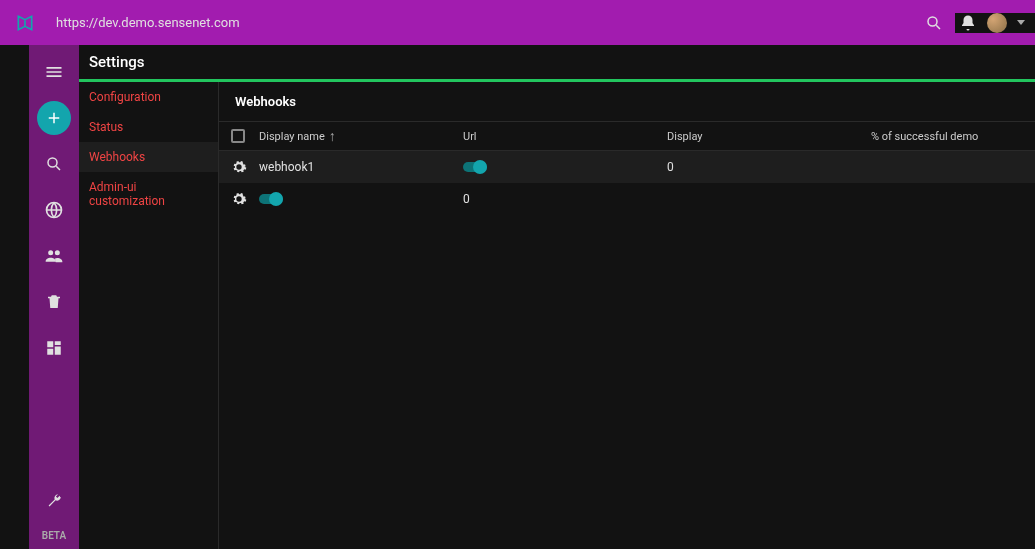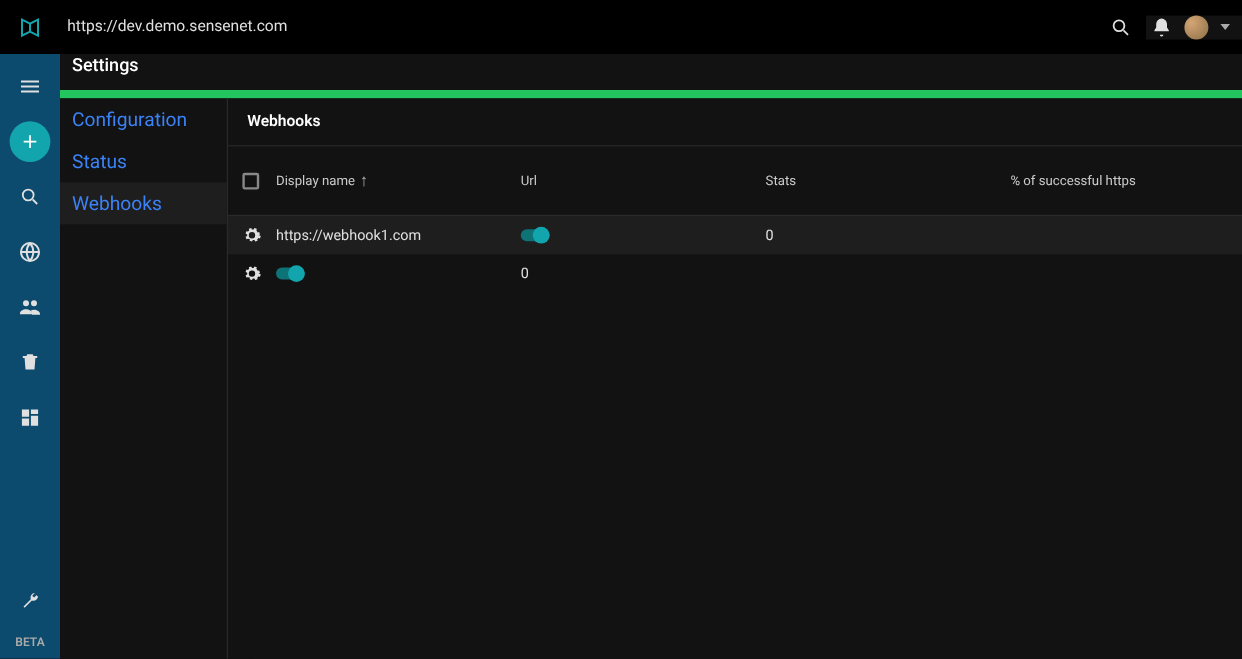--- a/index.html
+++ b/index.html
@@ -1,45 +1,45 @@
 <!DOCTYPE html>
 <html><head>
 <meta charset="utf-8">
 <style>
 * { margin: 0; padding: 0; box-sizing: border-box; }
 body { font-family: -apple-system, BlinkMacSystemFont, "Segoe UI", Roboto, sans-serif; background: #121212; color: #fff; width: 1035px; height: 549px; overflow: hidden; }
 
-.topbar { height: 45px; display: flex; align-items: center; background: #000000; }
+.topbar { height: 45px; display: flex; align-items: center; background: #a21caf; }
 .logo-box { width: 50px; height: 45px; display: flex; align-items: center; justify-content: center; }
 .url { flex: 1; font-size: 13px; color: #e0e0e0; padding-left: 6px; }
 .top-right { width: 80px; background: #121212; display: flex; align-items: center; justify-content: flex-end; padding-right: 10px; gap: 10px; }
 .search-area { width: 42px; display: flex; align-items: center; justify-content: center; }
 .avatar { width: 20px; height: 20px; border-radius: 50%; background: radial-gradient(circle at 30% 30%, #d4a574, #8b6f47); }
 .dropdown-arrow { width: 0; height: 0; border-left: 4px solid transparent; border-right: 4px solid transparent; border-top: 5px solid #aaa; }
 
 .main { display: flex; height: 504px; }
-.left-rail { width: 50px; background: #0c4a6e; display: flex; flex-direction: column; align-items: center; padding-top: 10px; }
+.left-rail { width: 50px; background: #701a75; display: flex; flex-direction: column; align-items: center; padding-top: 10px; margin-left: 29px; }
 .rail-btn { width: 34px; height: 34px; display: flex; align-items: center; justify-content: center; margin-bottom: 12px; cursor: pointer; }
 .rail-add { background: #13a5ad; border-radius: 50%; width: 34px; height: 34px; }
 .rail-spacer { flex: 1; }
 .rail-beta { font-size: 10px; color: #aaa; margin-bottom: 8px; font-weight: 600; }
 
 .content { flex: 1; display: flex; flex-direction: column; }
-.header { height: 37px; display: flex; padding-left: 10px; border-bottom: 7px solid #22c55e; }
+.header { height: 37px; display: flex; align-items: center; padding-left: 10px; border-bottom: 3px solid #22c55e; }
 .header h1 { font-size: 15px; font-weight: 500; }
 
 .body { display: flex; flex: 1; }
 .sidebar { width: 140px; background: #121212; border-right: 1px solid #2a2a2a; }
-.sidebar-item { padding: 8px 10px; font-size: 16px; color: #3b82f6; cursor: pointer; }
+.sidebar-item { padding: 8px 10px; font-size: 12px; color: #ef4444; cursor: pointer; }
 .sidebar-item.active { background: #1e1e1e; }
 
 .panel { flex: 1; background: #121212; }
 .panel-title { font-size: 13px; font-weight: 600; padding: 12px 16px; }
 
-.table-header { display: flex; align-items: center; padding: 20px 12px; border-top: 1px solid #2a2a2a; border-bottom: 1px solid #2a2a2a; font-size: 11px; color: #ccc; }
+.table-header { display: flex; align-items: center; padding: 6px 12px; border-top: 1px solid #2a2a2a; border-bottom: 1px solid #2a2a2a; font-size: 11px; color: #ccc; }
 .col-check { width: 28px; display: flex; align-items: center; }
 .col-name { width: 204px; display: flex; align-items: center; gap: 4px; }
 .col-url { width: 204px; }
 .col-status { width: 204px; }
 .col-pct { flex: 1; }
 .checkbox { width: 14px; height: 14px; border: 2px solid #888; border-radius: 2px; }
 .sort-arrow { font-size: 14px; color: #aaa; }
 
 .table-row { display: flex; align-items: center; padding: 8px 12px; font-size: 12px; color: #e0e0e0; }
 .table-row.hover { background: #1e1e1e; }
@@ -128,45 +128,46 @@
 
   <div class="content">
     <div class="header">
       <h1>Settings</h1>
     </div>
     <div class="body">
       <div class="sidebar">
         <div class="sidebar-item">Configuration</div>
         <div class="sidebar-item">Status</div>
         <div class="sidebar-item active">Webhooks</div>
+        <div class="sidebar-item">Admin-ui customization</div>
       </div>
 
       <div class="panel">
         <div class="panel-title">Webhooks</div>
 
         <div class="table-header">
           <div class="col-check">
               <div class="checkbox"></div>
             </div>
           <div class="col-name">
             <span>Display name</span>
             <span class="sort-arrow">↑</span>
           </div>
           <div class="col-url">Url</div>
-          <div class="col-status">Stats</div>
-          <div class="col-pct">% of successful https</div>
+          <div class="col-status">Display</div>
+          <div class="col-pct">% of successful demo</div>
         </div>
 
         <div class="table-row hover">
           <div class="gear-cell">
             <svg width="16" height="16" viewBox="0 0 24 24">
                 <path class="icon-fill" d="M12 8a4 4 0 100 8 4 4 0 000-8zm9 4l2 1-1 3-2-.5a8 8 0 01-1.5 1.5l.5 2-3 1-1-2h-2l-1 2-3-1 .5-2A8 8 0 017 16.5L5 17l-1-3 2-1v-2l-2-1 1-3 2 .5A8 8 0 018.5 6L8 4l3-1 1 2h2l1-2 3 1-.5 2A8 8 0 0119 8.5l2-.5 1 3-2 1v0z"></path>
               </svg>
           </div>
-          <div class="col-url">https://webhook1.com</div>
+          <div class="col-name">webhook1</div>
           <div class="col-status">
               <div class="toggle"></div>
             </div>
           <div class="col-pct">0</div>
         </div>
 
         <div class="table-row">
           <div class="gear-cell">
             <svg width="16" height="16" viewBox="0 0 24 24">
                 <path class="icon-fill" d="M12 8a4 4 0 100 8 4 4 0 000-8zm9 4l2 1-1 3-2-.5a8 8 0 01-1.5 1.5l.5 2-3 1-1-2h-2l-1 2-3-1 .5-2A8 8 0 017 16.5L5 17l-1-3 2-1v-2l-2-1 1-3 2 .5A8 8 0 018.5 6L8 4l3-1 1 2h2l1-2 3 1-.5 2A8 8 0 0119 8.5l2-.5 1 3-2 1v0z"></path>

